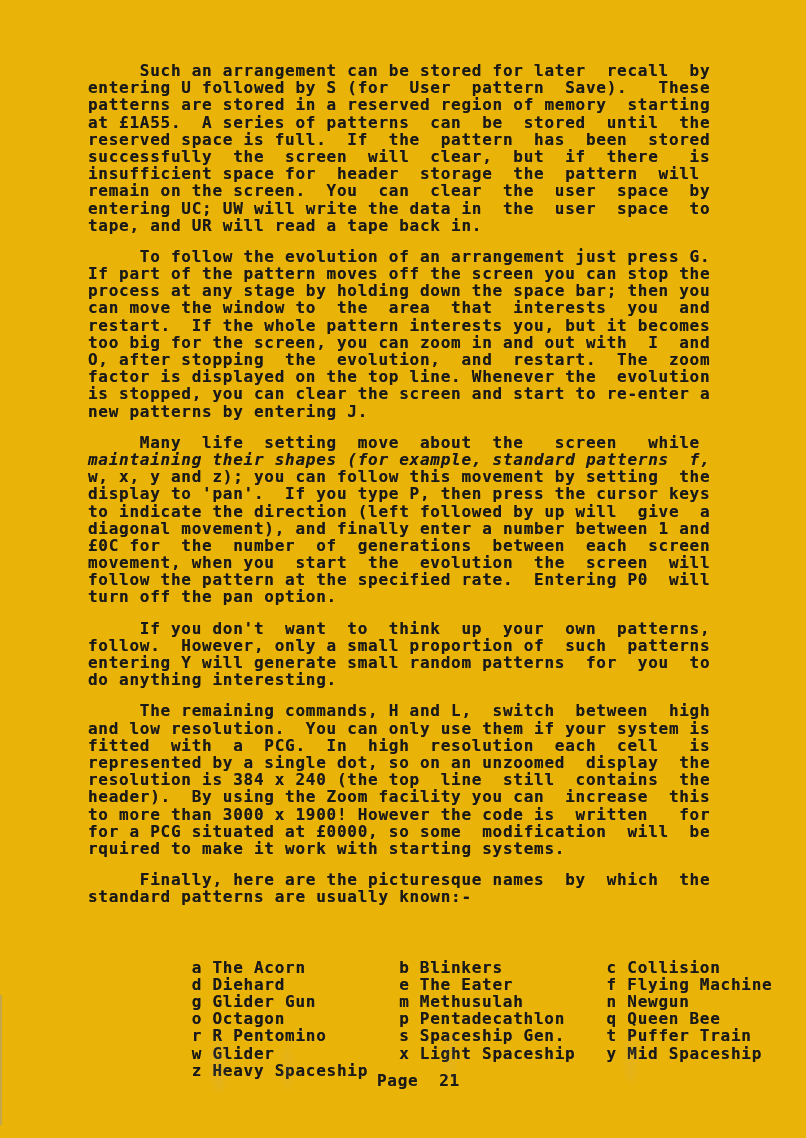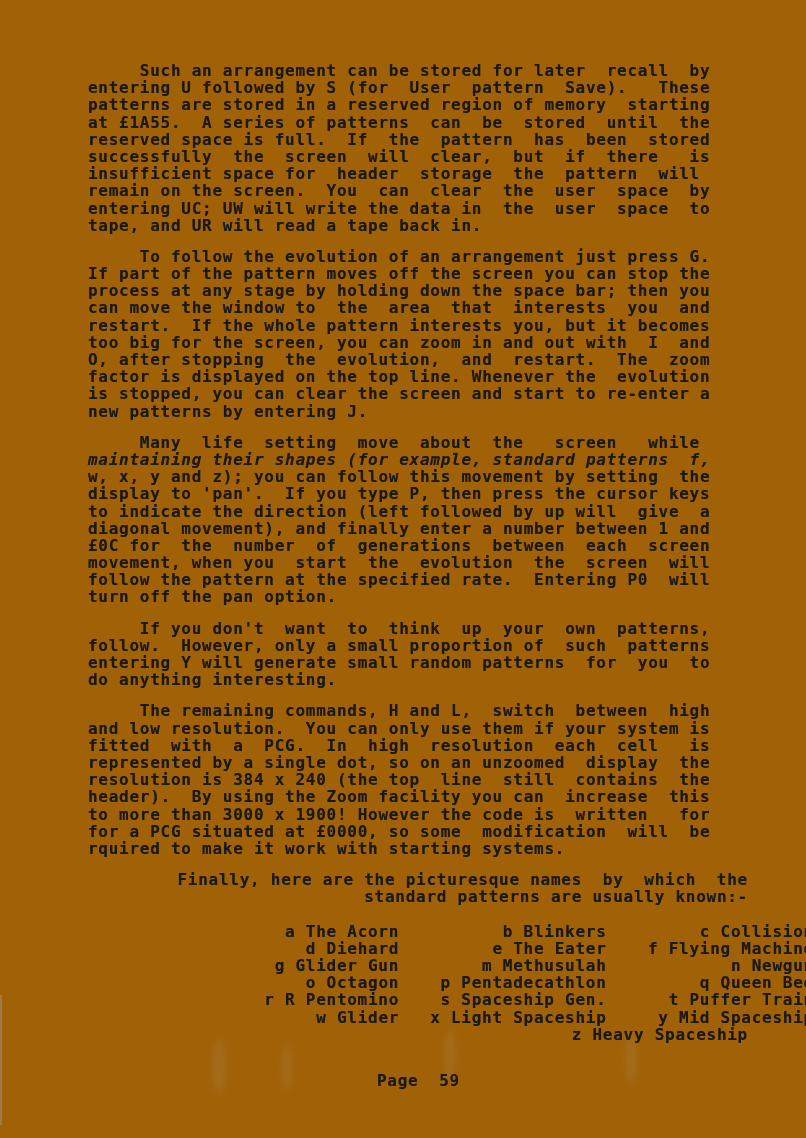--- a/index.html
+++ b/index.html
@@ -1,36 +1,36 @@
 <!DOCTYPE html>
 <html><head>
 <meta charset="utf-8">
 <style>
   html,body{margin:0;padding:0;}
   body{
     width:806px;height:1138px;position:relative;overflow:hidden;
     background:#ffffff;
     font-family:"DejaVu Sans Mono", monospace;
   }
-  .page{position:absolute;inset:0;background:#a16207;}
+  .page{position:absolute;inset:0;background:#eab308;}
   .textblock{
     position:absolute;left:88px;top:62px;width:660px;
     font-family:"DejaVu Sans Mono", monospace;
     font-size:16px;font-weight:700;
     line-height:17.2px;
     letter-spacing:0.74px;
     color:#191919;
     text-shadow:0 0 0.5px rgba(25,25,25,0.55);
   }
   .para{margin:0 0 14px 0;}
-  .para.tight{margin-bottom:0;text-align:right;}
+  .para.tight{margin-bottom:0;}
   .ln{white-space:pre;height:17.2px;}
   .ln.italic{font-style:italic;}
   .prow{white-space:pre;height:17.2px;}
-  .pcol{display:inline-block;width:207.4px;white-space:pre;vertical-align:top;}
+  .pcol{display:inline-block;width:207.4px;white-space:pre;vertical-align:top;margin-top:36px;}
   .footer{margin-top:46px;margin-left:289px;white-space:pre;}
   
   .scan-edge{
     position:absolute;left:0;top:995px;width:2px;height:130px;
     background:#9a9a9a;opacity:0.45;filter:blur(0.6px);
   }
   .smudge{position:absolute;background:#b9b9b9;opacity:0.10;filter:blur(3px);border-radius:50%;}
   .smudge.s1{left:212px;top:1038px;width:14px;height:55px;}
   .smudge.s2{left:282px;top:1045px;width:10px;height:45px;}
   .smudge.s3{left:444px;top:1030px;width:12px;height:50px;}
@@ -124,21 +124,21 @@
         </div>
         <div class="prow">
           <span class="pcol">w Glider</span><span class="pcol">x Light Spaceship</span><span class="pcol">y Mid Spaceship</span>
         </div>
         <div class="prow">
           <span class="pcol">z Heavy Spaceship</span>
         </div>
       </div>
     </div>
 
-    <div class="footer">Page  59</div>
+    <div class="footer">Page  21</div>
 
   </div>
 
   <div class="scan-edge"></div>
   <div class="smudge s1"></div>
   <div class="smudge s2"></div>
   <div class="smudge s3"></div>
   <div class="smudge s4"></div>
   <div class="smudge s5"></div>
 

